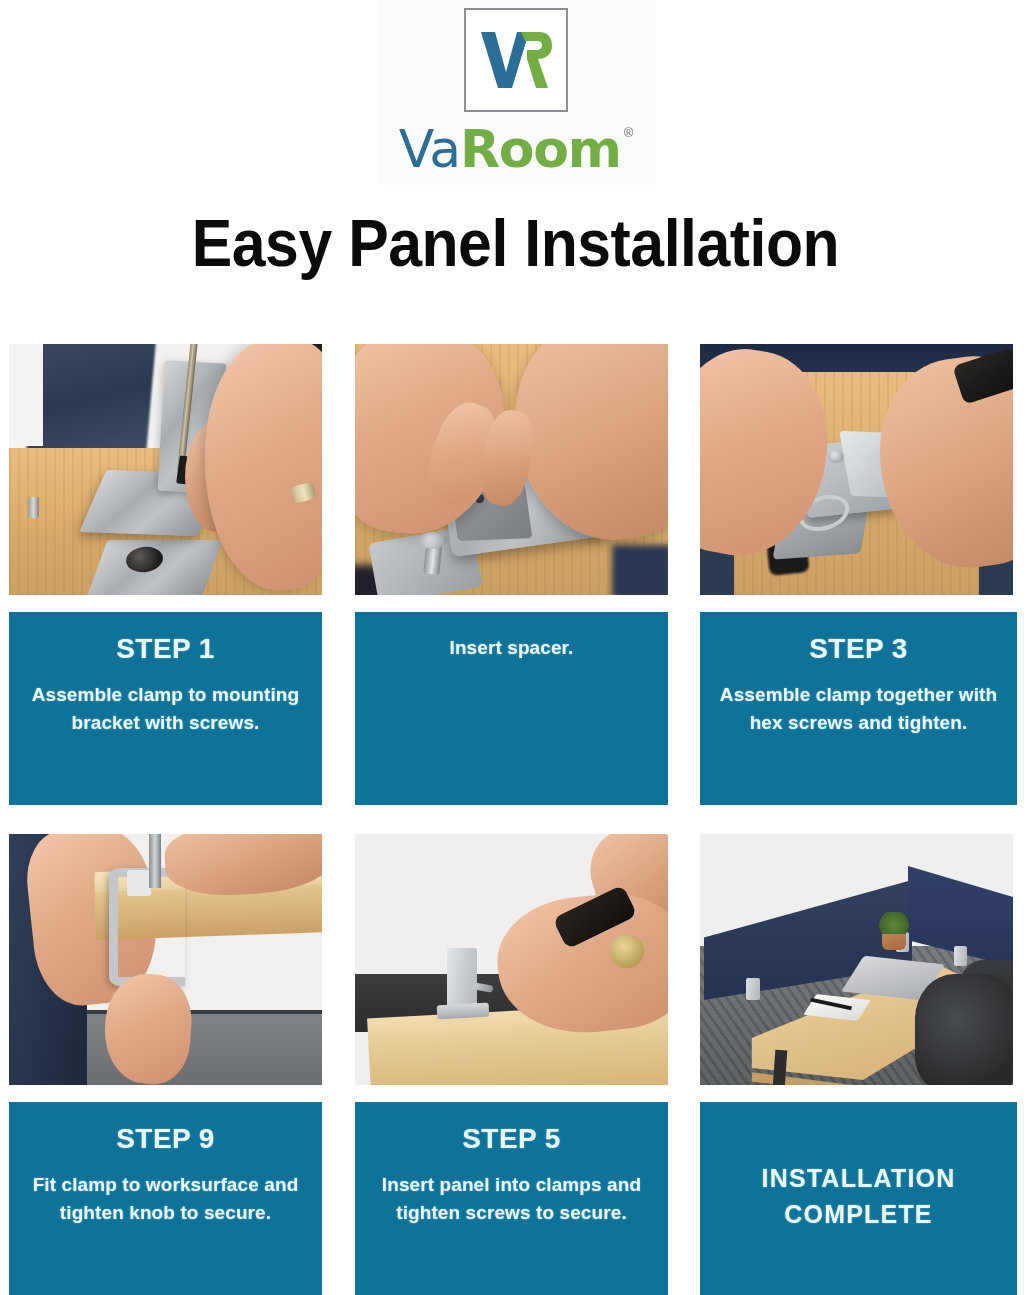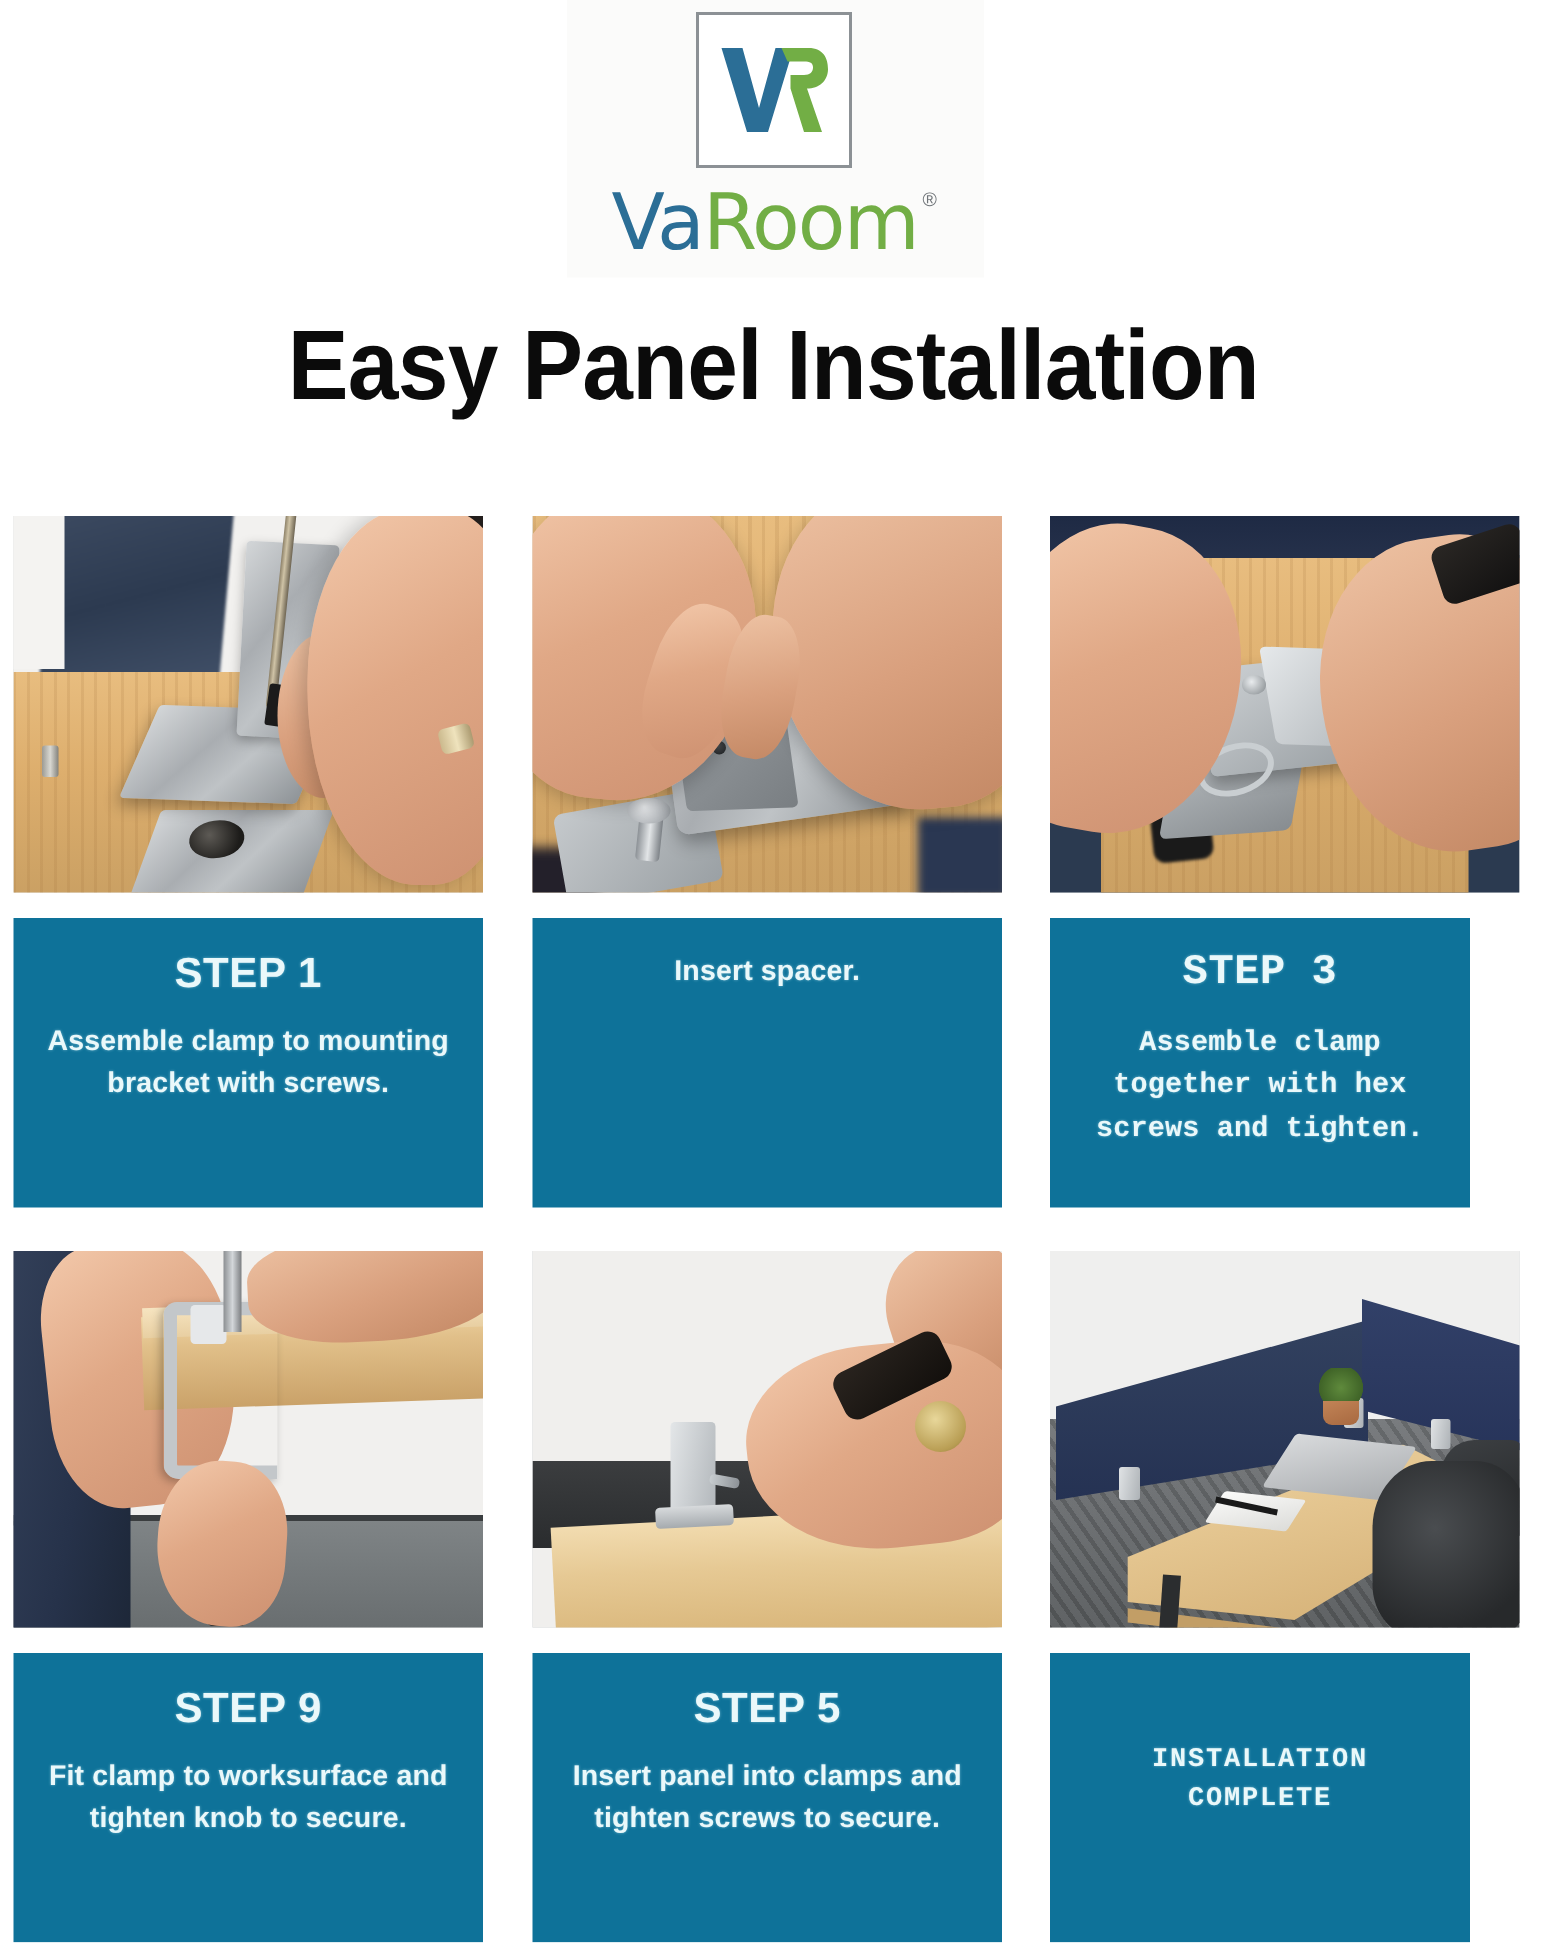--- a/index.html
+++ b/index.html
@@ -36,21 +36,21 @@
   .logo-word{
     margin-top:11px;
     position:relative;
     display:flex;align-items:flex-start;
     font-family:"DejaVu Sans","Liberation Sans",sans-serif;
     font-size:52px;
     letter-spacing:-1.2px;
     line-height:1;
   }
   .logo-va{color:#2b6e96;font-weight:400;}
-  .logo-room{color:#72ae45;font-weight:400;}
+  .logo-room{color:#72ae45;font-weight:700;}
   .logo-reg{
     color:#6f7478;font-size:13px;margin-left:3px;margin-top:3px;
     font-family:"Liberation Sans",sans-serif;
   }
 
   .page-title{
     position:absolute;left:0;top:205px;width:1031px;
     text-align:center;
     font-family:"Liberation Sans Narrow","Liberation Sans",sans-serif;
     font-weight:700;
@@ -88,33 +88,33 @@
     left:9px;top:0px;
     width:313px;height:193px;
     background:#0e7299;
     color:#eaf8fa;
     box-sizing:border-box;
     padding:22px 14px 10px 14px;
     text-align:center;
     text-shadow:0 0 2px rgba(190,235,245,.55);
   }
   .col2 .caption{left:24px;width:313px;}
-  .col3 .caption{left:24px;width:280px;font-family:Liberation Mono, monospace;}
+  .col3 .caption{left:24px;width:317px;}
 
   .cap-head{
     font-size:28px;font-weight:700;letter-spacing:.4px;
     margin:0 0 16px 0;line-height:1.1;
   }
   .cap-body{
     font-size:19px;font-weight:700;line-height:1.5;letter-spacing:.1px;
     margin:0;
   }
   .caption.final{padding-top:58px;}
   .caption.final .cap-head{
-    font-size:18px;line-height:1.45;letter-spacing:1.2px;margin:0;
+    font-size:25px;line-height:1.45;letter-spacing:1.2px;margin:0;
   }
 
   
   .scene{position:absolute;inset:0;}
   .wood{
     background:
       repeating-linear-gradient(90deg,
         rgba(160,112,58,.16) 0 2px, rgba(255,255,255,0) 2px 9px),
       linear-gradient(180deg,#e8bd7f 0%,#ddae6d 45%,#caa063 100%);
   }

